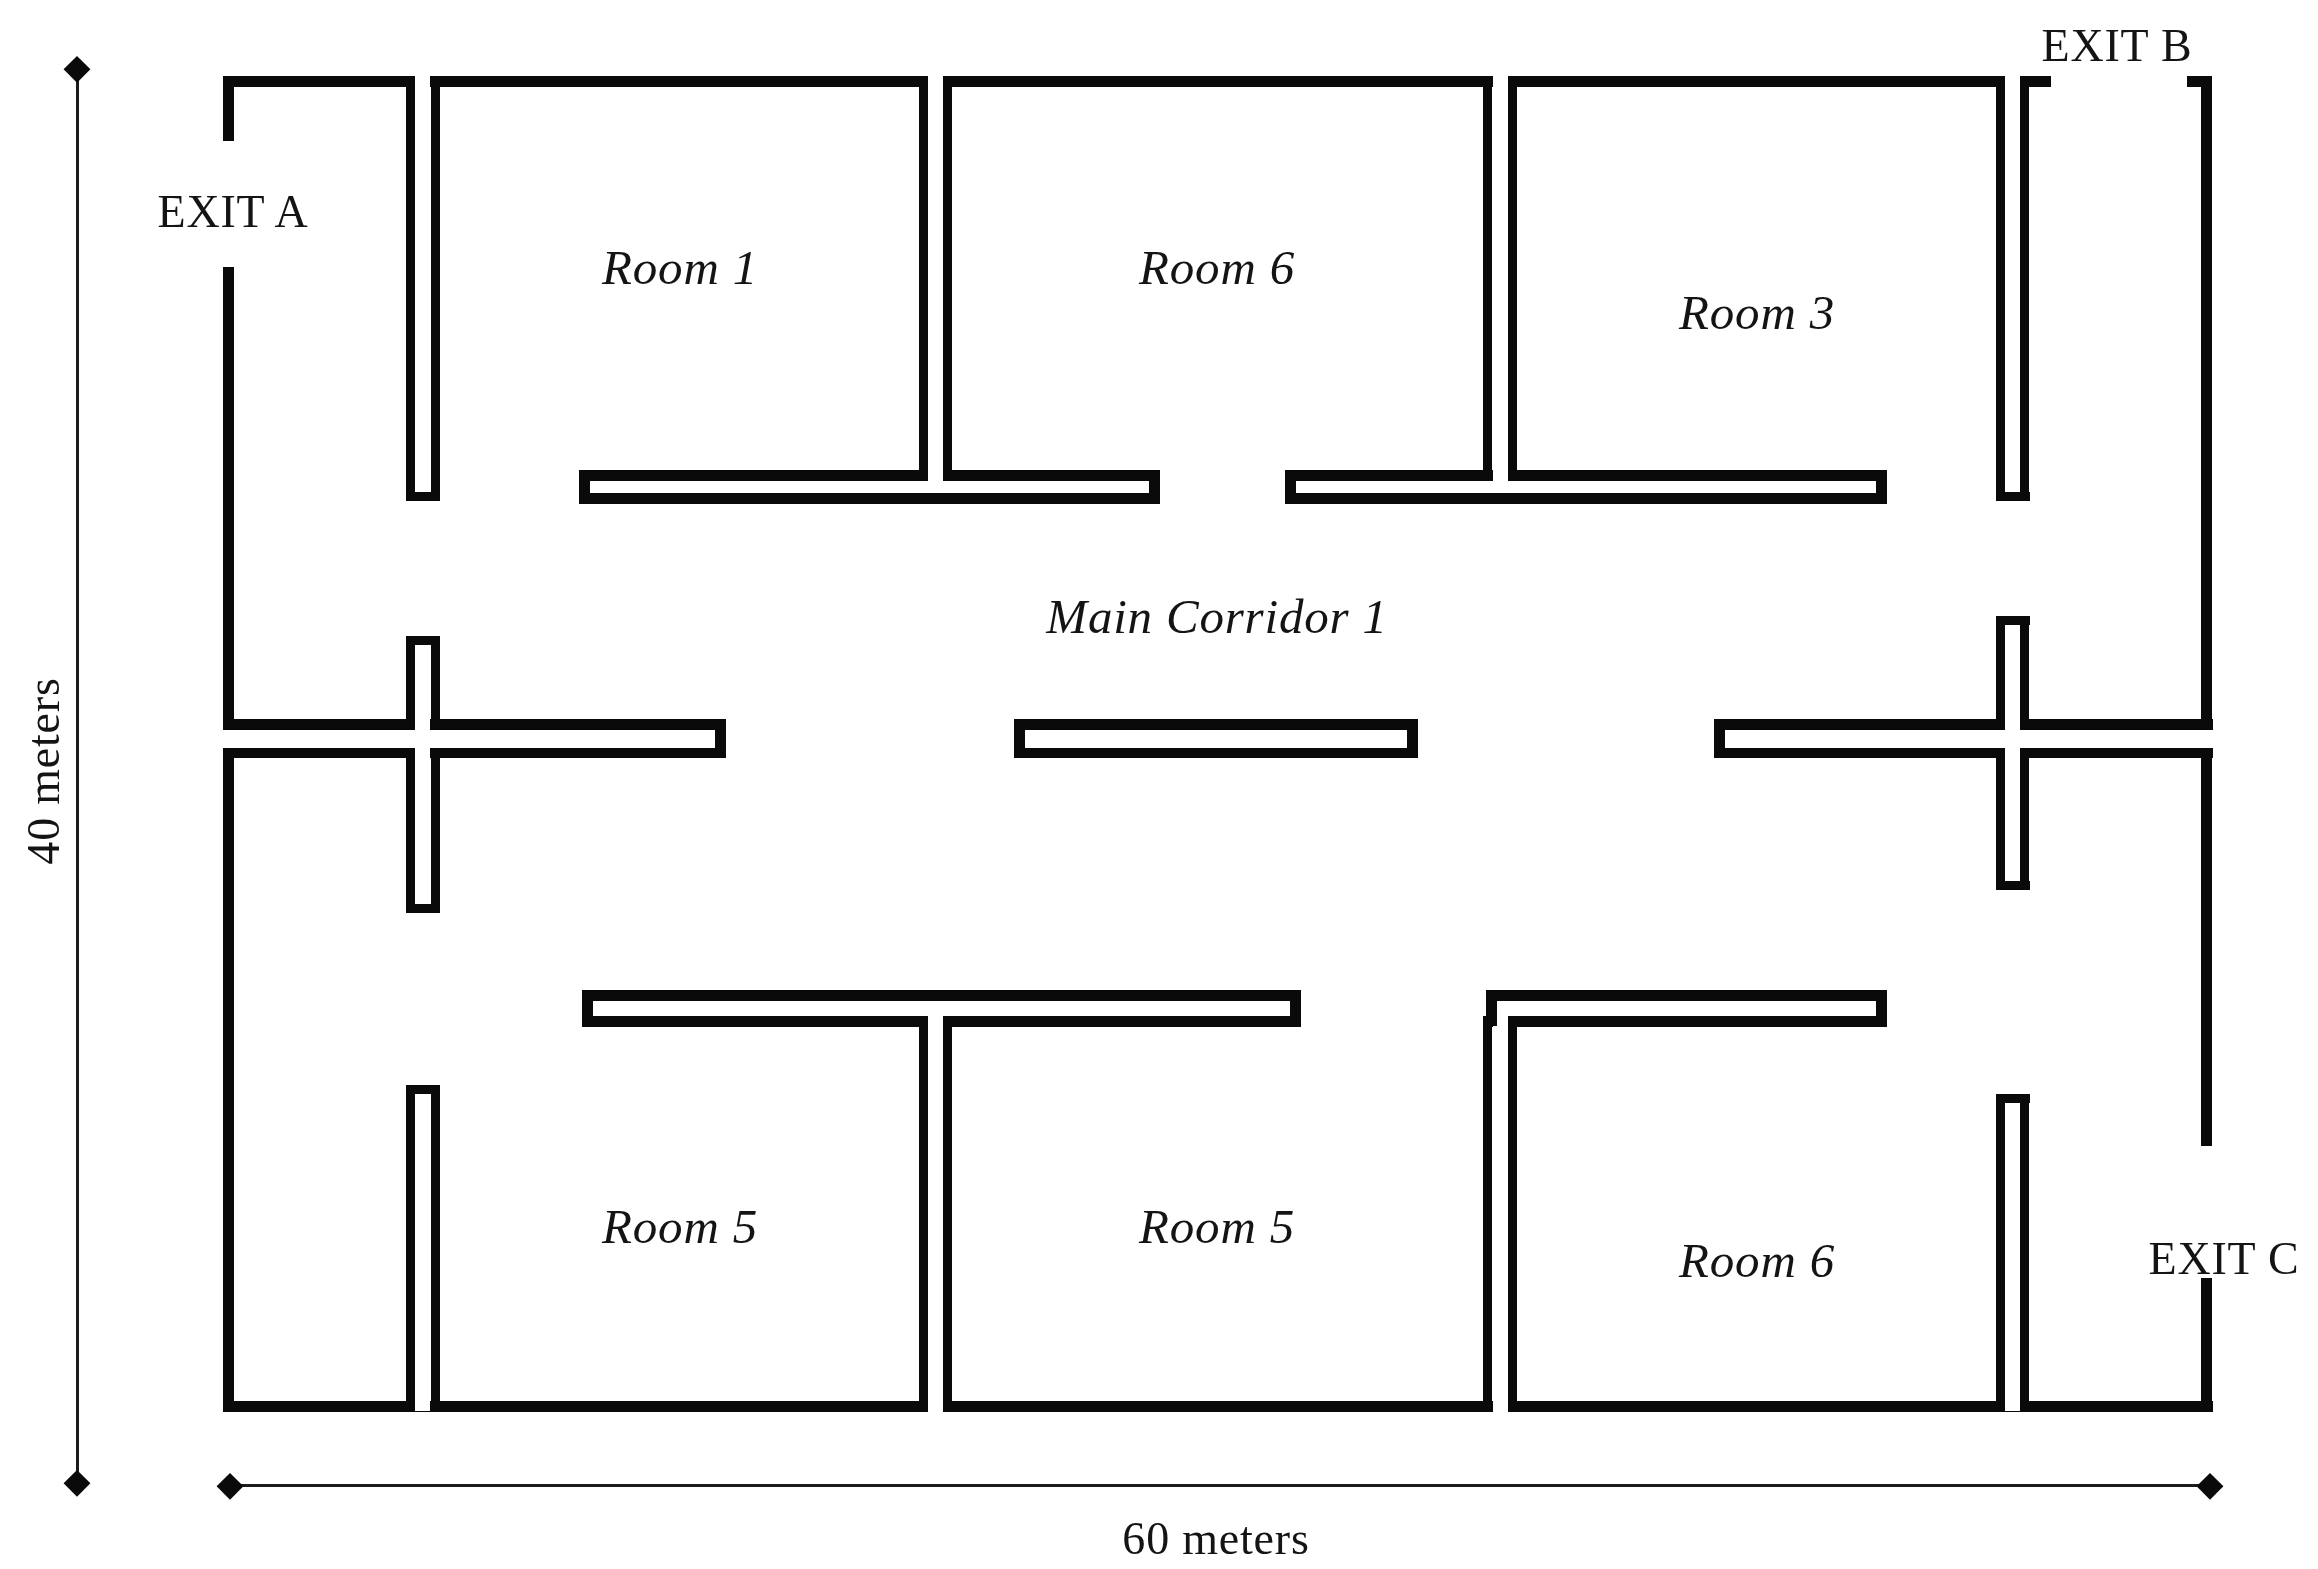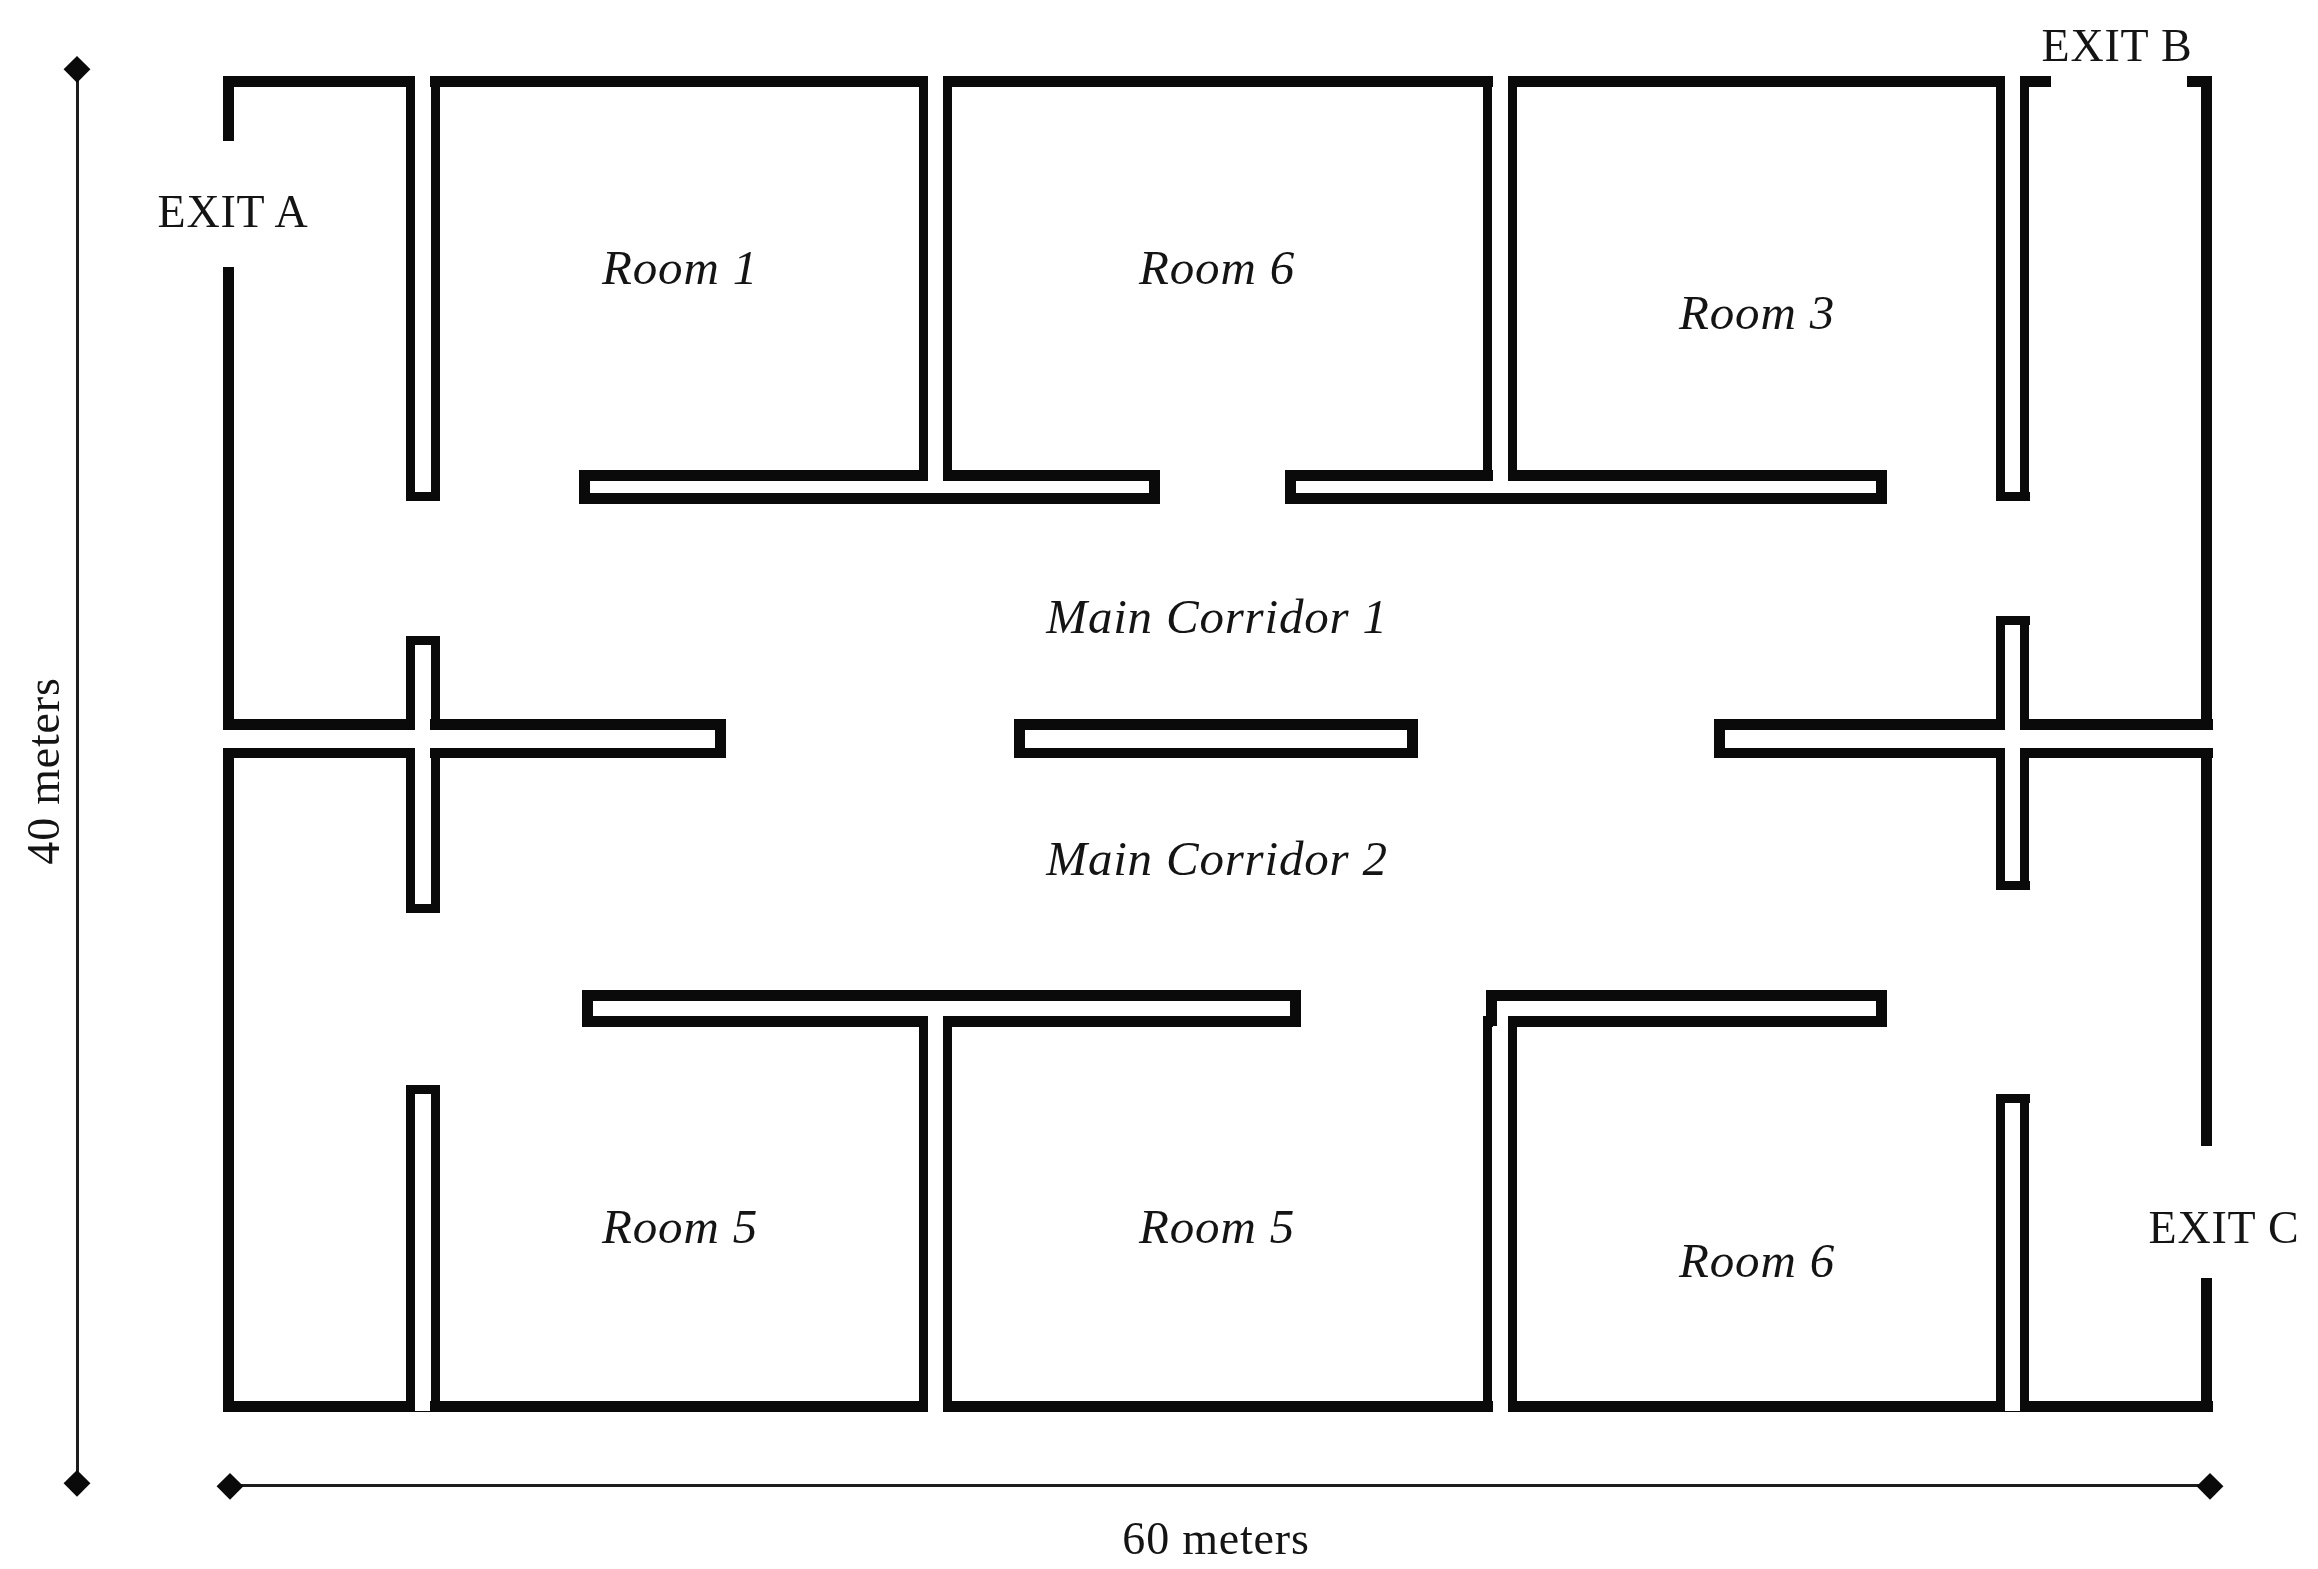--- a/index.html
+++ b/index.html
@@ -114,22 +114,21 @@
     </div>
 
   <div class="lbl room italic" style="left: 680px; top: 267px;">Room 1</div>
   <div class="lbl room italic" style="left: 1217px; top: 267px;">Room 6</div>
   <div class="lbl room italic" style="left: 1757px; top: 267px; margin-top: 45px;">Room 3</div>
   <div class="lbl room italic" style="left: 680px; top: 1226px;">Room 5</div>
   <div class="lbl room italic" style="left: 1217px; top: 1226px;">Room 5</div>
   <div class="lbl room italic" style="left: 1757px; top: 1260px; font-family: Liberation Serif, serif;">Room 6</div>
 
   <div class="lbl room italic" style="left: 1217px; top: 616px;">Main Corridor 1</div>
-  <div class="lbl room italic" style="left: 1217px; top: 858px;">Main Corridor 2</div>
 
   <div class="lbl exit" style="left: 233px; top: 195px; margin-top: 16px;">EXIT A</div>
   <div class="lbl exit" style="left: 2117px; top: 45px;">EXIT B</div>
-  <div class="lbl exit" style="left: 2224px; top: 1227px; text-align: center;">EXIT C</div>
+  <div class="lbl exit" style="left: 2224px; top: 1258px; text-align: center;">EXIT C</div>
 
   <div class="lbl dim rot" style="left: 43px; top: 771px;">40 meters</div>
   <div class="lbl dim" style="left: 1216px; top: 1538px;">60 meters</div>
 </div>
 
 
 </body></html>

